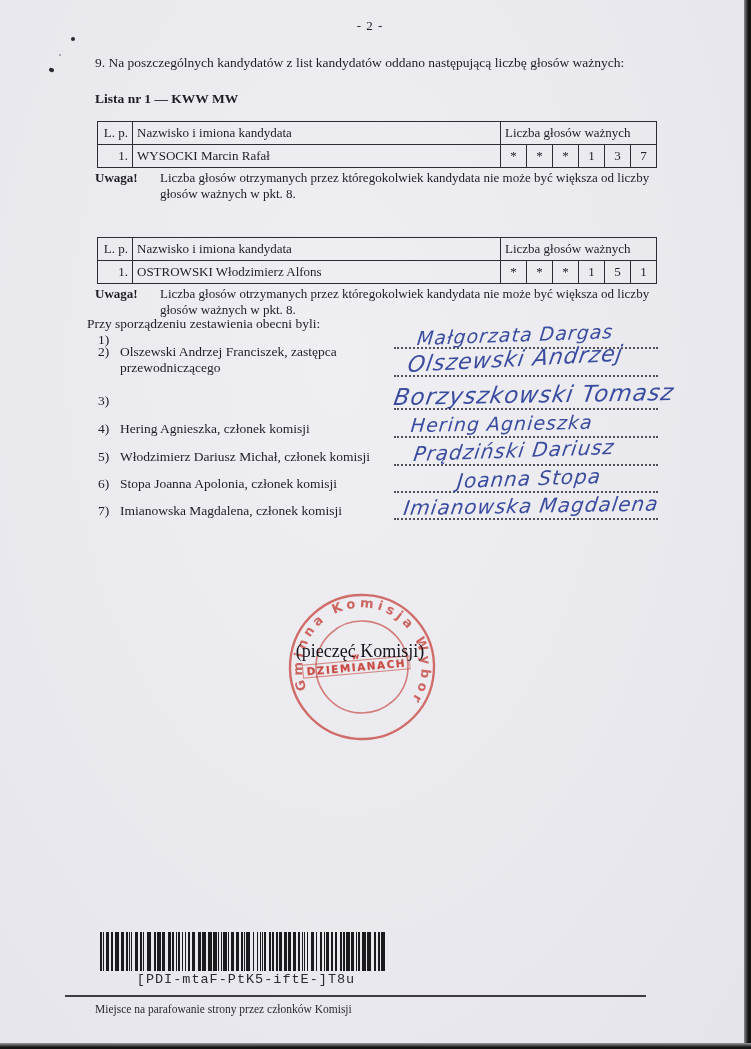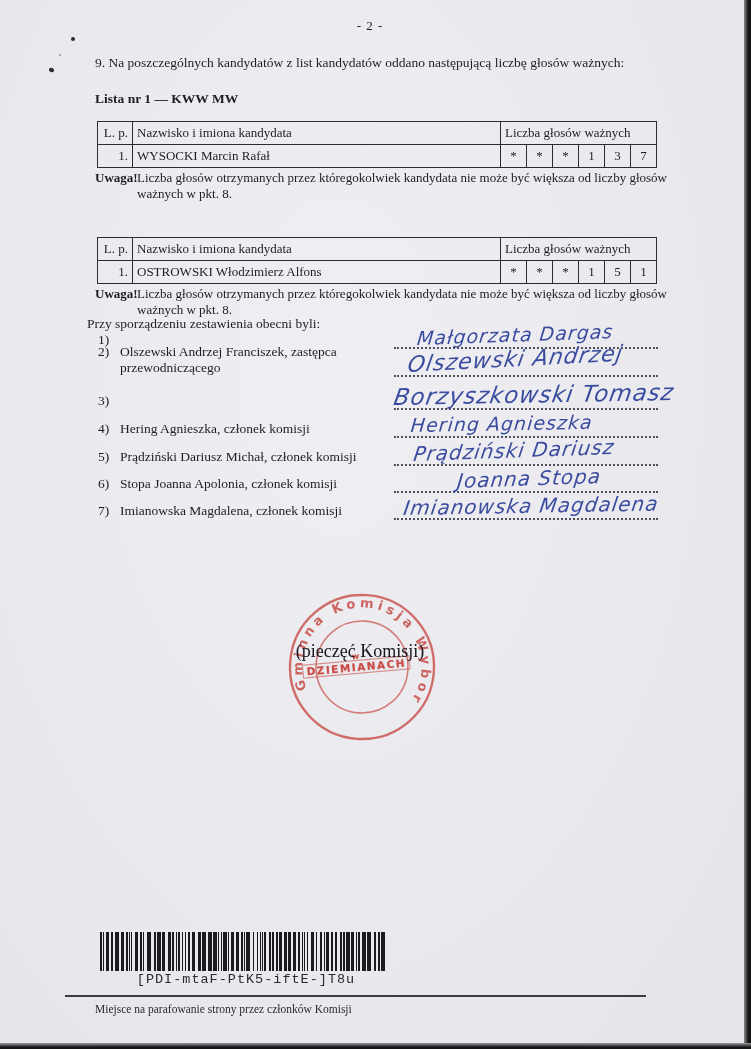--- a/index.html
+++ b/index.html
@@ -36,21 +36,21 @@
   table.t1 { top:121px; } table.t2 { top:237px; }
   table.votes td { border:1px solid #2c2c33; height:23px; padding:0 4px; overflow:hidden; }
   td.lp   { width:35px; text-align:right; }
   td.name { width:368px; }
   td.vh   { }
   td.digit{ width:26px; text-align:center; padding:0; }
 
   .note { position:absolute; left:95px; width:575px; display:flex; font-size:13px; line-height:16px; }
   .n1 { top:170px; } .n2 { top:286px; }
   .note .lbl { font-weight:bold; width:42px; flex:0 0 42px; }
-  .note .txt { flex:1; }
+  .note .txt { flex:1;margin-left:23px; }
 
   .att-head { position:absolute; left:87px; top:316px; font-size:13.5px; }
 
   .members { position:absolute; left:98px; top:331px; width:560px; }
   .mrow { display:flex; align-items:flex-end; }
   .mrow:nth-child(1){ height:18px; }
   .mrow:nth-child(2){ height:28px; }
   .mrow:nth-child(3){ height:33px; }
   .mrow:nth-child(4){ height:28px; }
   .mrow:nth-child(5){ height:28px; }
@@ -188,21 +188,21 @@
         <span class="mnum">4)</span>
         <span class="mtxt">Hering Agnieszka, członek komisji</span>
       </div>
       <div class="sigcell">
         <span class="sig">Hering Agnieszka</span>
       </div>
     </div>
     <div class="mrow">
       <div class="mleft">
         <span class="mnum">5)</span>
-        <span class="mtxt">Prądziński Dariusz Michał, członek komisji</span>
+        <span class="mtxt">Włodzimierz Dariusz Michał, członek komisji</span>
       </div>
       <div class="sigcell">
         <span class="sig">Prądziński Dariusz</span>
       </div>
     </div>
     <div class="mrow">
       <div class="mleft">
         <span class="mnum">6)</span>
         <span class="mtxt">Stopa Joanna Apolonia, członek komisji</span>
       </div>

